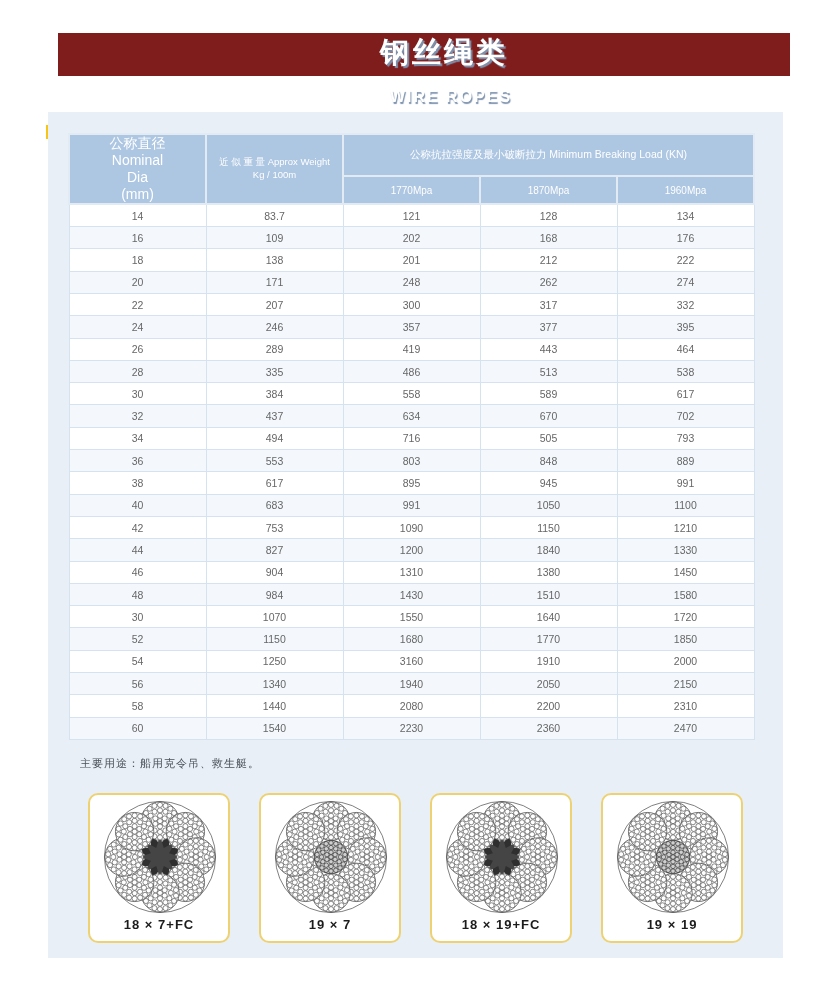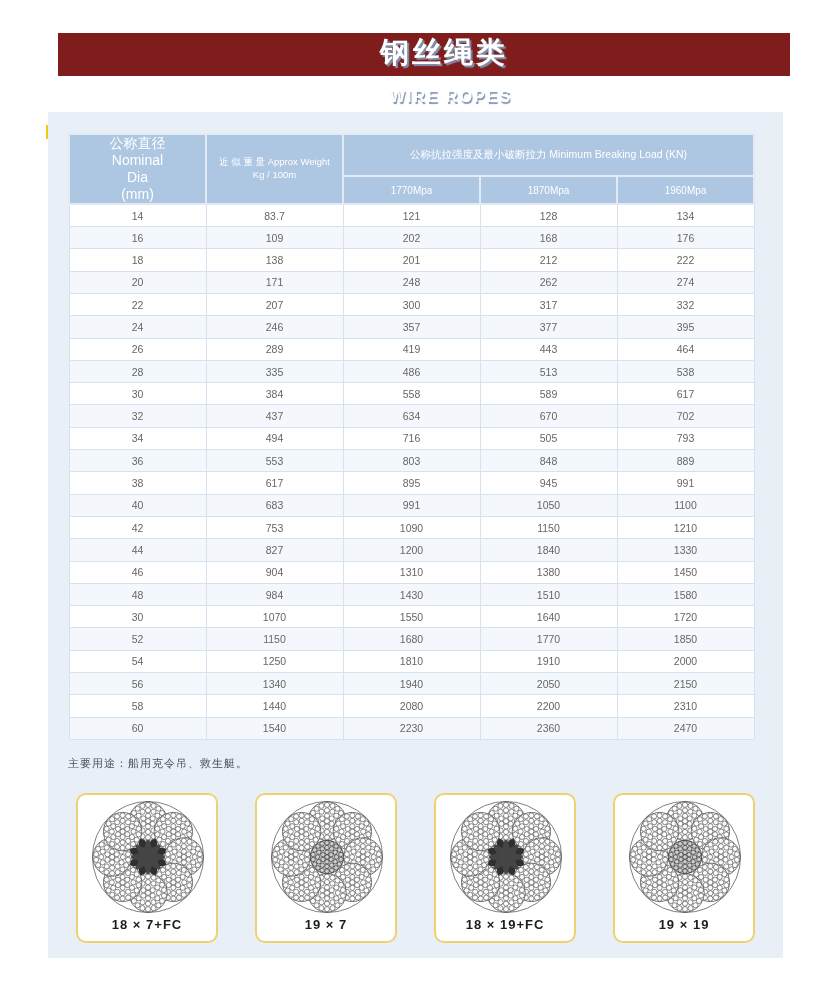--- a/index.html
+++ b/index.html
@@ -28,23 +28,23 @@
   table.spec thead tr.main-row { height:35px; }
   table.spec thead tr.sub-row { height:23px; }
   th.dia-h { font-size:14px; line-height:1.22; }
   th.weight-h { font-size:9.5px; line-height:1.35; }
   th.breaking-h { font-size:10.5px; }
   th.grade-h { font-size:10px;margin-left:24px; }
   table.spec td { background:#fff; color:#666; font-size:10.5px; text-align:center;
     vertical-align:middle; height:22.3px; border:1px solid #d5e2f0; padding:0; }
   table.spec tbody tr:nth-child(even) td { background:#f4f8fc; }
 
-  .note { position:absolute; left:20px; top:644px; font-size:11px; color:#4a5158; letter-spacing:1px; }
+  .note { position:absolute; left:32px; top:644px; font-size:11px; color:#4a5158; letter-spacing:1px; }
 
-  .diagrams { position:absolute; left:28px; top:681px; display:flex; gap:37px; }
+  .diagrams { position:absolute; left:40px; top:681px; display:flex; gap:29px; }
   .rope-card { position:relative; width:142px; height:150px; background:#fff;
     border:2px solid #eed272; border-radius:10px; }
   .rope-card svg { position:absolute; left:11px; top:3px; }
   .rope-label { position:absolute; left:0; bottom:9px; width:100%; text-align:center;
     font-size:13px; font-weight:bold; color:#1c1c1c; letter-spacing:1px; }
 </style>
 </head>
 <body>
 
 <div class="page">
@@ -227,21 +227,21 @@
           <tr>
             <td>52</td>
             <td>1150</td>
             <td>1680</td>
             <td>1770</td>
             <td>1850</td>
           </tr>
           <tr>
             <td>54</td>
             <td>1250</td>
-            <td>1810</td>
+            <td>3160</td>
             <td>1910</td>
             <td>2000</td>
           </tr>
           <tr>
             <td>56</td>
             <td>1340</td>
             <td>1940</td>
             <td>2050</td>
             <td>2150</td>
           </tr>

